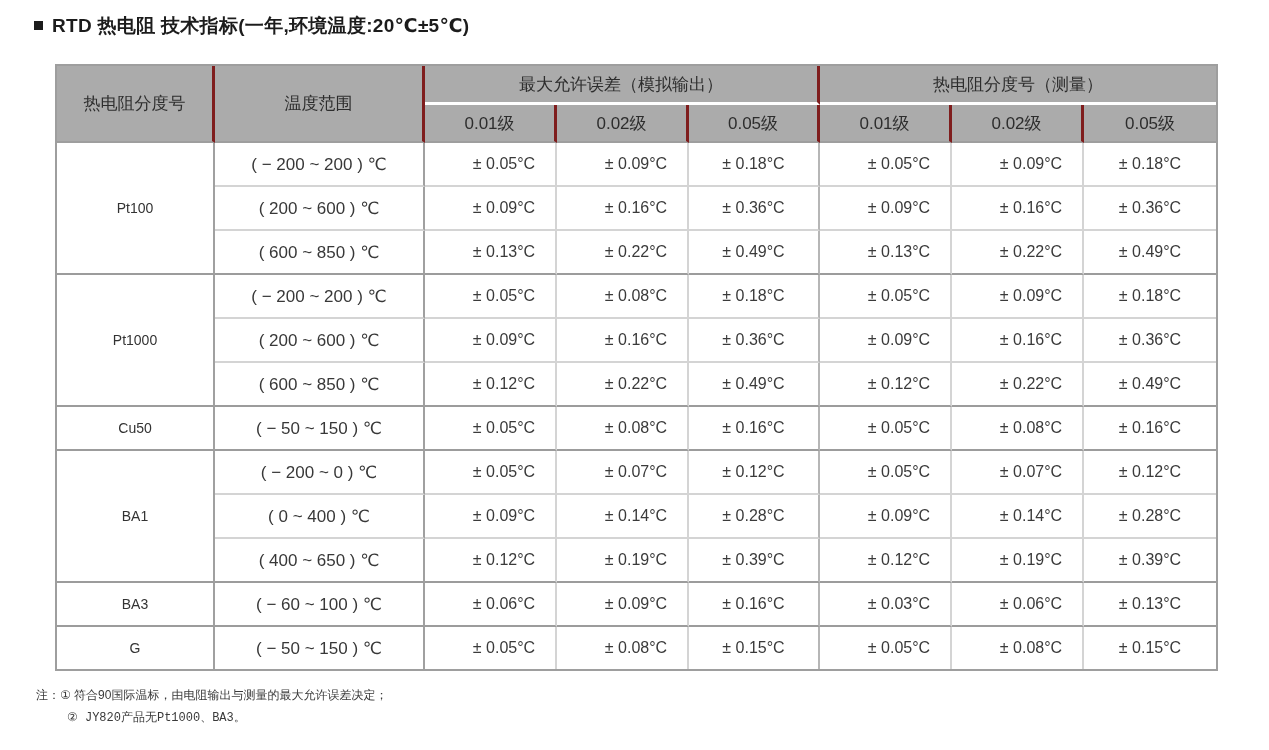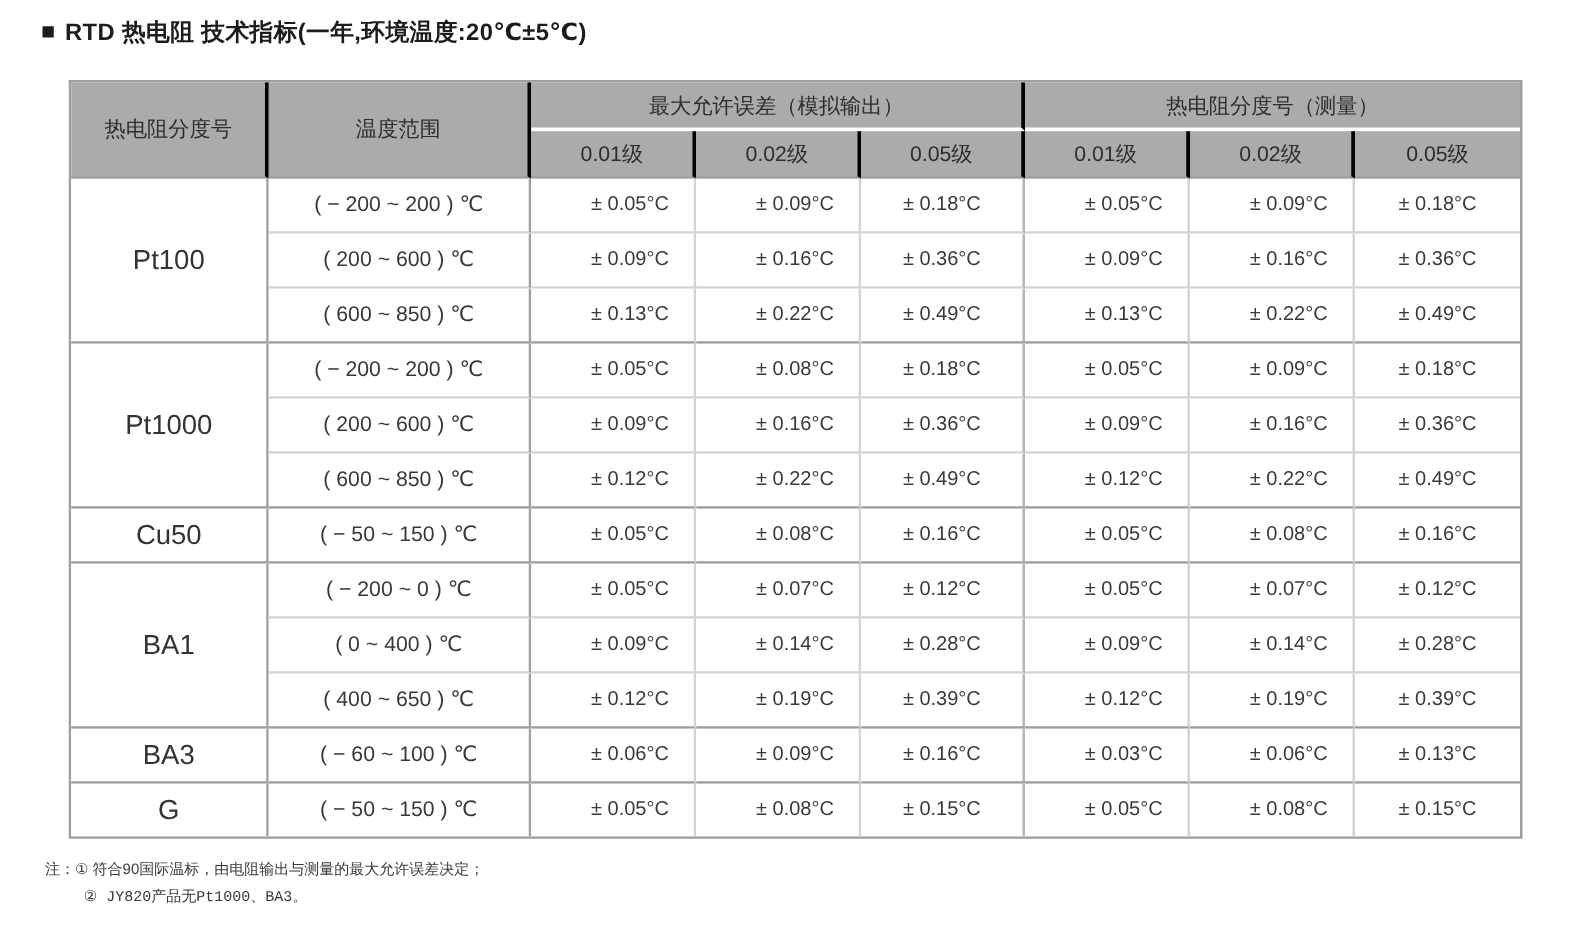--- a/index.html
+++ b/index.html
@@ -37,24 +37,24 @@
   th {
     background: #ababab; color: #2d2d2d;
     font-size: 17px; font-weight: normal;
     height: 36px;
   }
   td {
     background: #ffffff; color: #3a3a3a;
     font-size: 16px; height: 42px;
   }
   td.range { font-size: 17px; color: #383838; text-align: center; }
-  td.type  { font-size: 22px; color: #333333; }
+  td.type  { font-size: 14px; color: #333333; }
 
   
-  .wr { border-right: 3px solid #000000; }
+  .wr { border-right: 3px solid #7f1d1d; }
   .wb { border-bottom: 3px solid #ffffff; }
   .hb { border-bottom: 2px solid #9e9e9e; }
 
   
   .br-major { border-right: 2px solid #a0a0a0; }
   .br-mid   { border-right: 2px solid #b6b6b6; }
   .br-minor { border-right: 2px solid #d4d4d4; padding-left: 28px; }
   .bb-major { border-bottom: 2px solid #9c9c9c; }
   .bb-minor { border-bottom: 2px solid #d4d4d4; }
 

